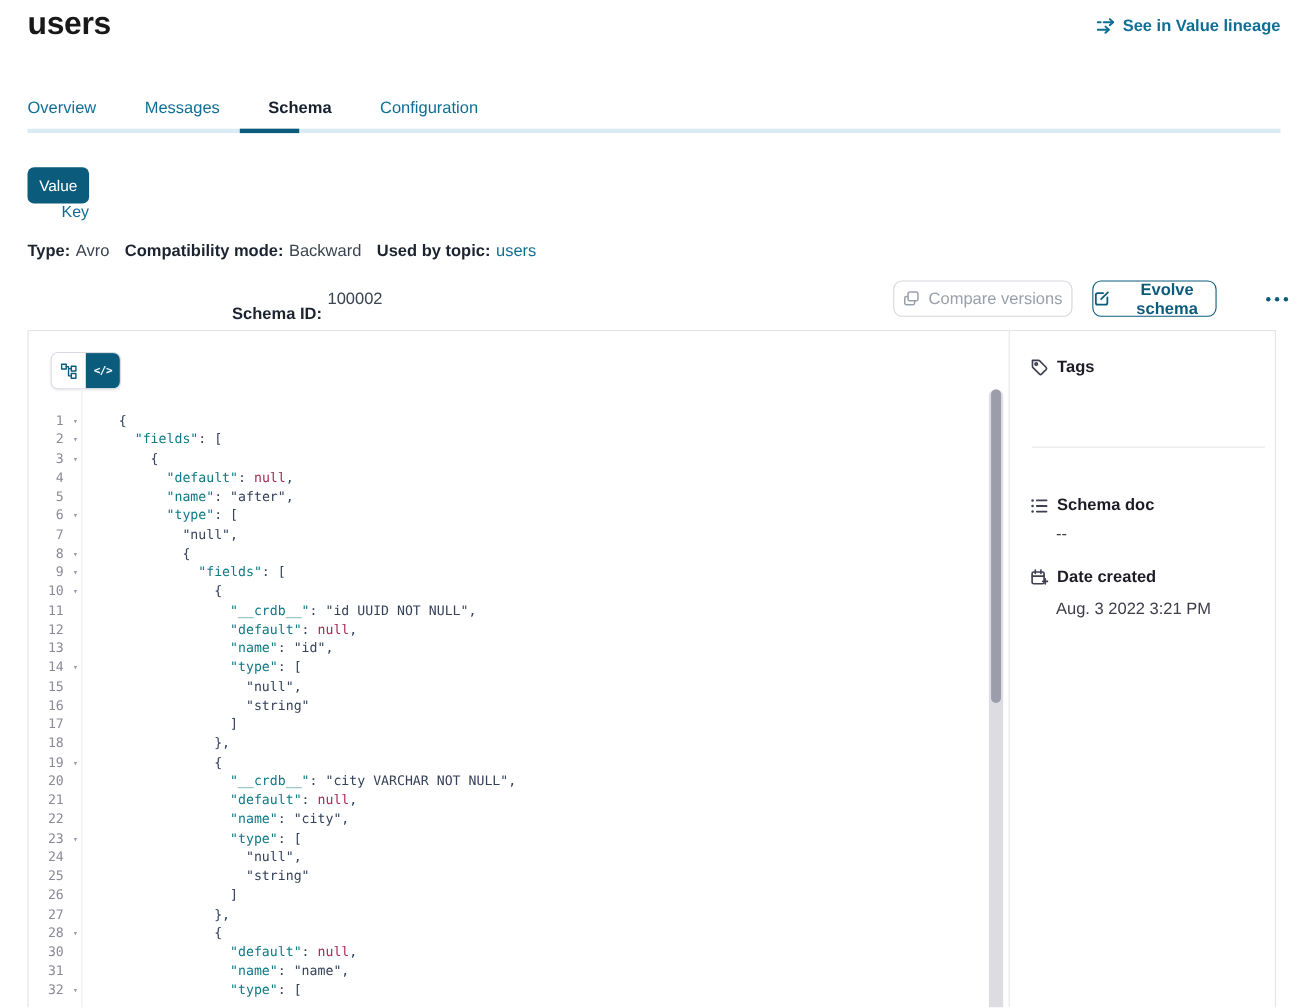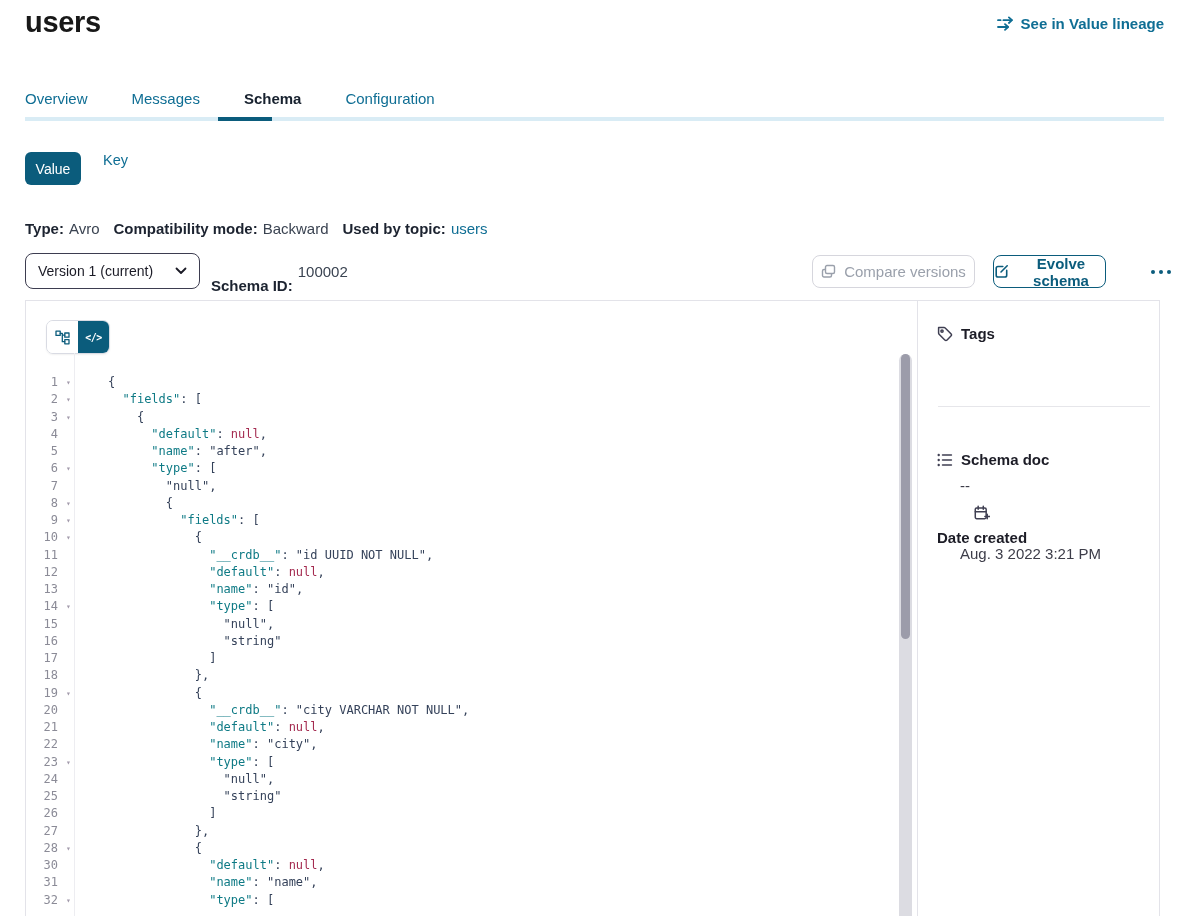--- a/index.html
+++ b/index.html
@@ -21,21 +21,21 @@
     color:var(--link);font-size:15px;font-weight:600;cursor:pointer;}
 
   
   .tabs{position:absolute;top:90px;left:25px;display:flex;gap:44px;font-size:15px;}
   .tab{color:var(--link);font-weight:500;cursor:pointer;padding-bottom:6px;}
   .tab.active{color:#17212e;font-weight:600;}
   .tabs-underline{position:absolute;top:117px;left:25px;width:1139px;height:4px;background:#d9ecf5;}
   .tabs-underline .active-seg{position:absolute;left:193px;top:0;width:54px;height:4px;background:var(--accent);}
 
   
-  .subject-toggle{position:absolute;top:152px;left:25px;display:flex;align-items:flex-start;}
+  .subject-toggle{position:absolute;top:152px;left:25px;display:flex;align-items:flex-end;flex-direction:column;}
   .btn-value{width:56px;height:33px;border:none;border-radius:6px;background:var(--accent);
     color:#fff;font-size:14px;font-family:inherit;cursor:pointer;}
   .btn-key{margin-left:22px;background:none;border:none;color:var(--link);font-size:14.5px;
     font-weight:500;font-family:inherit;cursor:pointer;}
 
   
   .meta-row{position:absolute;top:220px;left:25px;display:flex;align-items:center;font-size:15px;color:var(--text);}
   .meta-row b{color:#1c2330;font-weight:700;}
   .meta-pair{display:flex;gap:5px;}
   .meta-gap{width:14px;}
@@ -87,21 +87,21 @@
   
   .sb-head{position:absolute;left:19px;display:flex;align-items:center;gap:8px;font-size:15px;font-weight:700;color:#1c1c26;}
   .sb-head svg{flex:0 0 auto;}
   .tags-head{top:24px;}
   .tags-input{position:absolute;left:42px;top:52px;width:190px;height:33px;border:none;border-bottom:1px solid #4a4a5c;
     font-size:15px;font-family:inherit;color:#2c2c35;outline:none;background:transparent;}
   .tags-input::placeholder{color:#9b9ba6;}
   .sb-divider{position:absolute;left:20px;top:105px;width:212px;height:1px;background:#e6e6ea;}
   .doc-head{top:150px;}
   .doc-value{position:absolute;left:42px;top:176px;font-size:15px;color:#3d3d49;}
-  .date-head{top:204px;flex-direction:column;}
+  .date-head{top:215px;}
   .date-value{position:absolute;left:42px;top:244px;font-size:15px;color:#3d3d49;}
 </style>
 </head>
 <body>
 
 <div class="stage">
 
   <h1 class="page-title">users</h1>
   <div class="lineage-link">
     <span style="display:flex">
@@ -141,28 +141,20 @@
       <b>Compatibility mode:</b>
       <span>Backward</span>
     </span>
     <span class="meta-gap"></span>
     <span class="meta-pair">
       <b>Used by topic:</b>
       <span class="topic-link">users</span>
     </span>
   </div>
 
-  <div class="version-select">
-    <span>Version 1 (current)</span>
-    <span style="display:flex">
-      <svg width="12" height="8" viewBox="0 0 12 8" fill="none" stroke="#1b1b26" stroke-width="1.8" stroke-linecap="round" stroke-linejoin="round">
-        <path d="M1.5 1.5L6 6l4.5-4.5"></path>
-      </svg>
-    </span>
-  </div>
   <div class="schema-id">
     <b>Schema ID:</b>
     <span>100002</span>
   </div>
   <button class="btn-compare" disabled="">
     <span style="display:flex">
       <svg width="15" height="15" viewBox="0 0 15 15" fill="none" stroke="#9aa0ab" stroke-width="1.4" stroke-linejoin="round">
         <rect x="4.5" y="1.5" width="9" height="8" rx="1.5"></rect>
         <path d="M10.5 9.5v2a1.5 1.5 0 0 1-1.5 1.5H3A1.5 1.5 0 0 1 1.5 11.5V7A1.5 1.5 0 0 1 3 5.5h1.5"></path>
       </svg>

